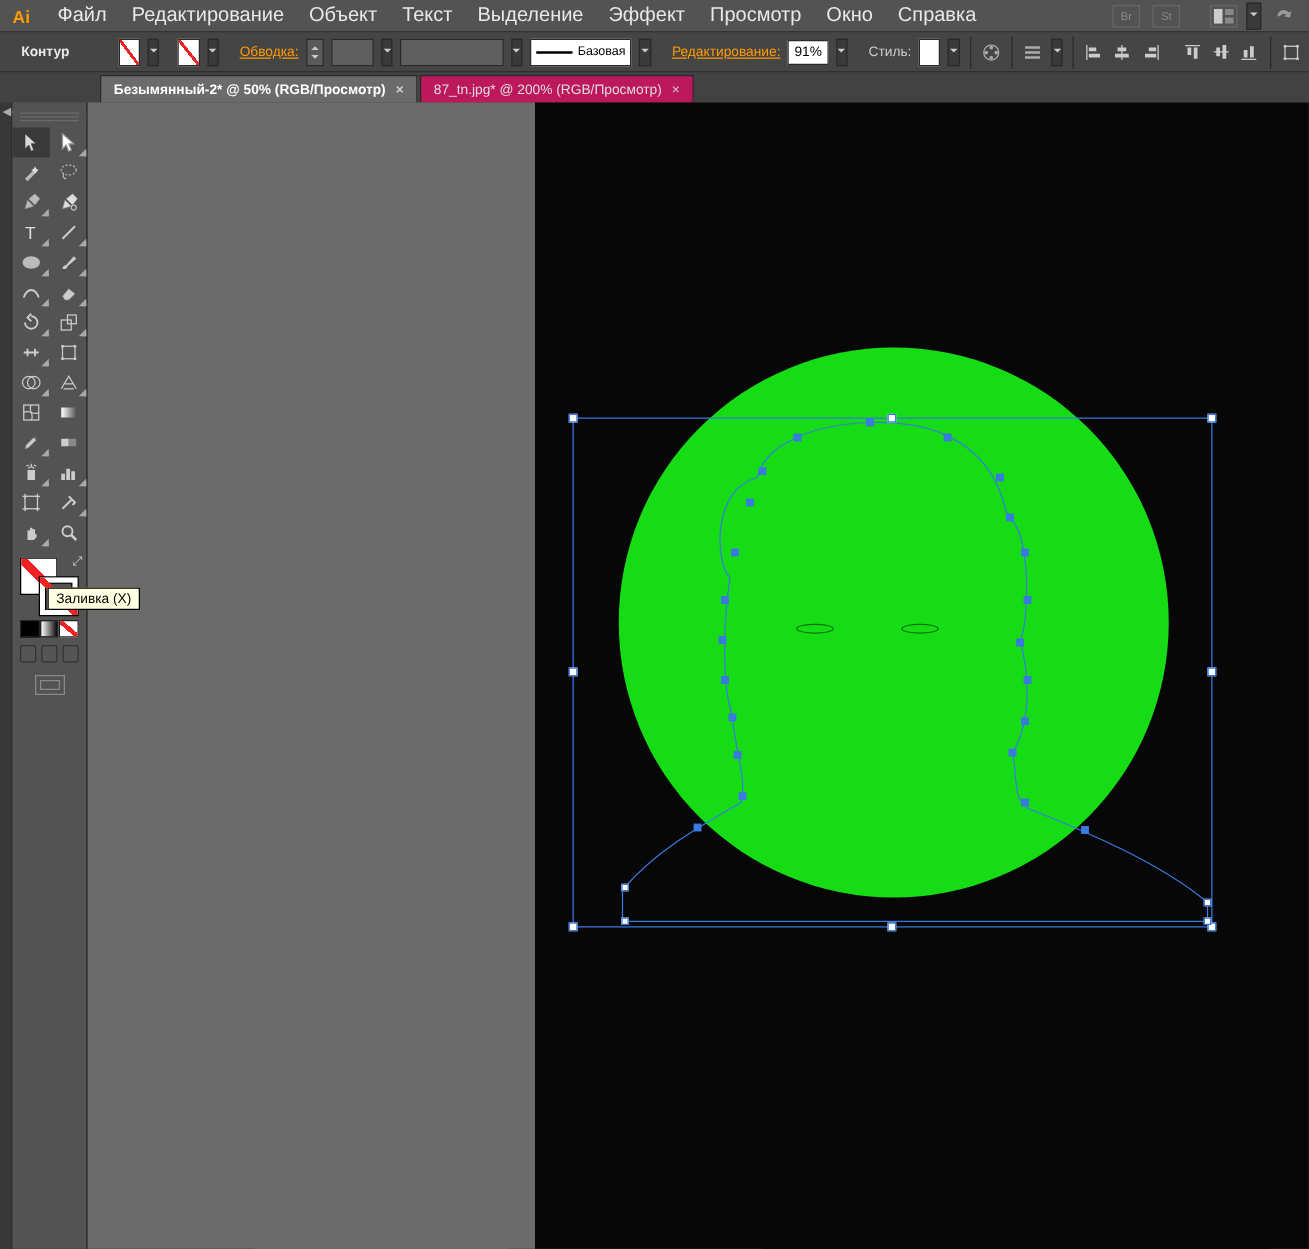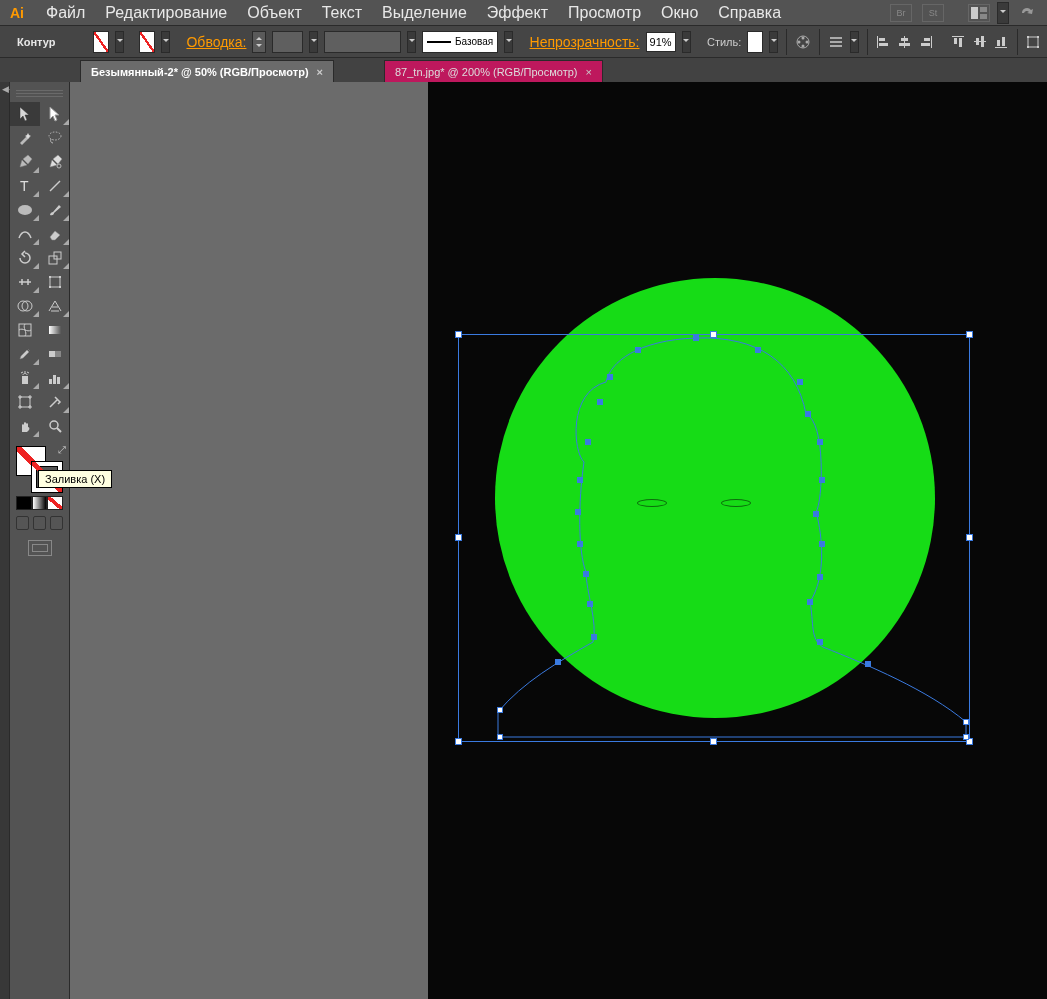--- a/index.html
+++ b/index.html
@@ -14,36 +14,36 @@
 .menu-icon.right-group { border:none; }
 .layout-icon svg{display:block;}
 
 
 .ctrlbar { height:32px; background:#454545; display:flex; align-items:center; padding:0 6px; gap:6px; border-bottom:1px solid #2a2a2a; font-size:11px; }
 .ctrl-label { color:#e8e8e8; font-weight:bold; margin-right:6px;padding-left:11px; }
 .swatch { width:22px; height:22px; background:#fff; position:relative; border:1px solid #2a2a2a; }
 .swatch.none::after{ content:""; position:absolute; left:0; top:0; width:100%; height:100%; background:linear-gradient(to top right, transparent 45%, #e22 45%,#e22 55%, transparent 55%); }
 .swatch-drop { width:12px; height:22px; background:#3a3a3a; border:1px solid #2a2a2a; display:flex; align-items:center; justify-content:center; }
 .swatch-drop::after{content:""; border:3px solid transparent; border-top-color:#ccc;}
-.orange-link { color:#ff9a00; text-decoration:underline; font-size:14px; }
+.orange-link { color:#ff9a00; text-decoration:underline; font-size:11px; }
 .stepper { width:18px; height:22px; background:#5a5a5a; border:1px solid #2a2a2a; display:flex; flex-direction:column; }
 .stepper div{flex:1; display:flex; align-items:center; justify-content:center;}
 .stepper div::after{content:""; border:3px solid transparent;}
 .stepper .up::after{border-bottom-color:#ccc;}
 .stepper .dn::after{border-top-color:#ccc;}
 .graywell{ height:22px; background:#5f5f5f; border:1px solid #2a2a2a;}
 .stroke-style{ width:104px; height:22px; background:#fff; border:1px solid #2a2a2a; display:flex; align-items:center; justify-content:flex-start; padding:0 4px; color:#000; font-size:10px;}
 .stroke-style .line{flex:1; height:2px; background:#000; margin-right:4px;}
 .opacity-field{ width:42px; height:20px; background:#fff; border:1px solid #2a2a2a; color:#000; text-align:center; font-size:11px; line-height:18px;}
 .sep{ width:1px; height:26px; background:#2a2a2a; margin:0 2px;}
 .tiny-btn{ width:22px; height:22px; background:#454545; display:flex; align-items:center; justify-content:center; }
 .tiny-btn svg{display:block;}
 
 
-.tabrow{ height:24px; background:#424242; display:flex; align-items:flex-end; padding-left:80px;gap:48px; }
+.tabrow{ height:24px; background:#424242; display:flex; align-items:flex-end; padding-left:80px; }
 .tab{ height:22px; padding:0 10px; display:flex; align-items:center; gap:8px; font-size:11px; color:#ddd; background:#be185d; border:1px solid #2a2a2a; border-bottom:none; margin-right:2px; position:relative; }
 .tab.active{ background:#6b6b6b; color:#fff; font-weight:bold;}
 .tab .x{ color:#ccc; font-size:11px; }
 
 
 .main{ position:absolute; top:82px; left:0; right:0; bottom:0; display:flex; }
 .left-gutter{ width:10px; background:#383838; border-right:1px solid #2a2a2a; position:relative;}
 .left-gutter .chev{ position:absolute; top:2px; left:2px; color:#aaa; font-size:9px;}
 .toolpanel{ width:60px; background:#535353; border-right:1px solid #2a2a2a; padding-top:6px; position:relative;}
 .tool-head{ height:10px; background:#535353; margin-bottom:4px; position:relative;}
@@ -142,21 +142,21 @@
   <div class="graywell" style="width:44px"></div>
   <div class="swatch-drop"></div>
   <div class="graywell" style="width:108px"></div>
   <div class="swatch-drop"></div>
   <div class="stroke-style">
       <div class="line"></div>
       <span>Базовая</span>
     </div>
   <div class="swatch-drop"></div>
   <div style="width:6px"></div>
-  <span class="orange-link">Непрозрачность:</span>
+  <span class="orange-link">Редактирование:</span>
   <div class="opacity-field">91%</div>
   <div class="swatch-drop"></div>
   <div style="width:6px"></div>
   <span>Стиль:</span>
   <div class="graywell" style="width:22px; background:#fff"></div>
   <div class="swatch-drop"></div>
   <div class="sep"></div>
   <div class="tiny-btn">
       <svg width="16" height="16">
         <circle cx="8" cy="8" r="6" fill="none" stroke="#aaa"></circle>

